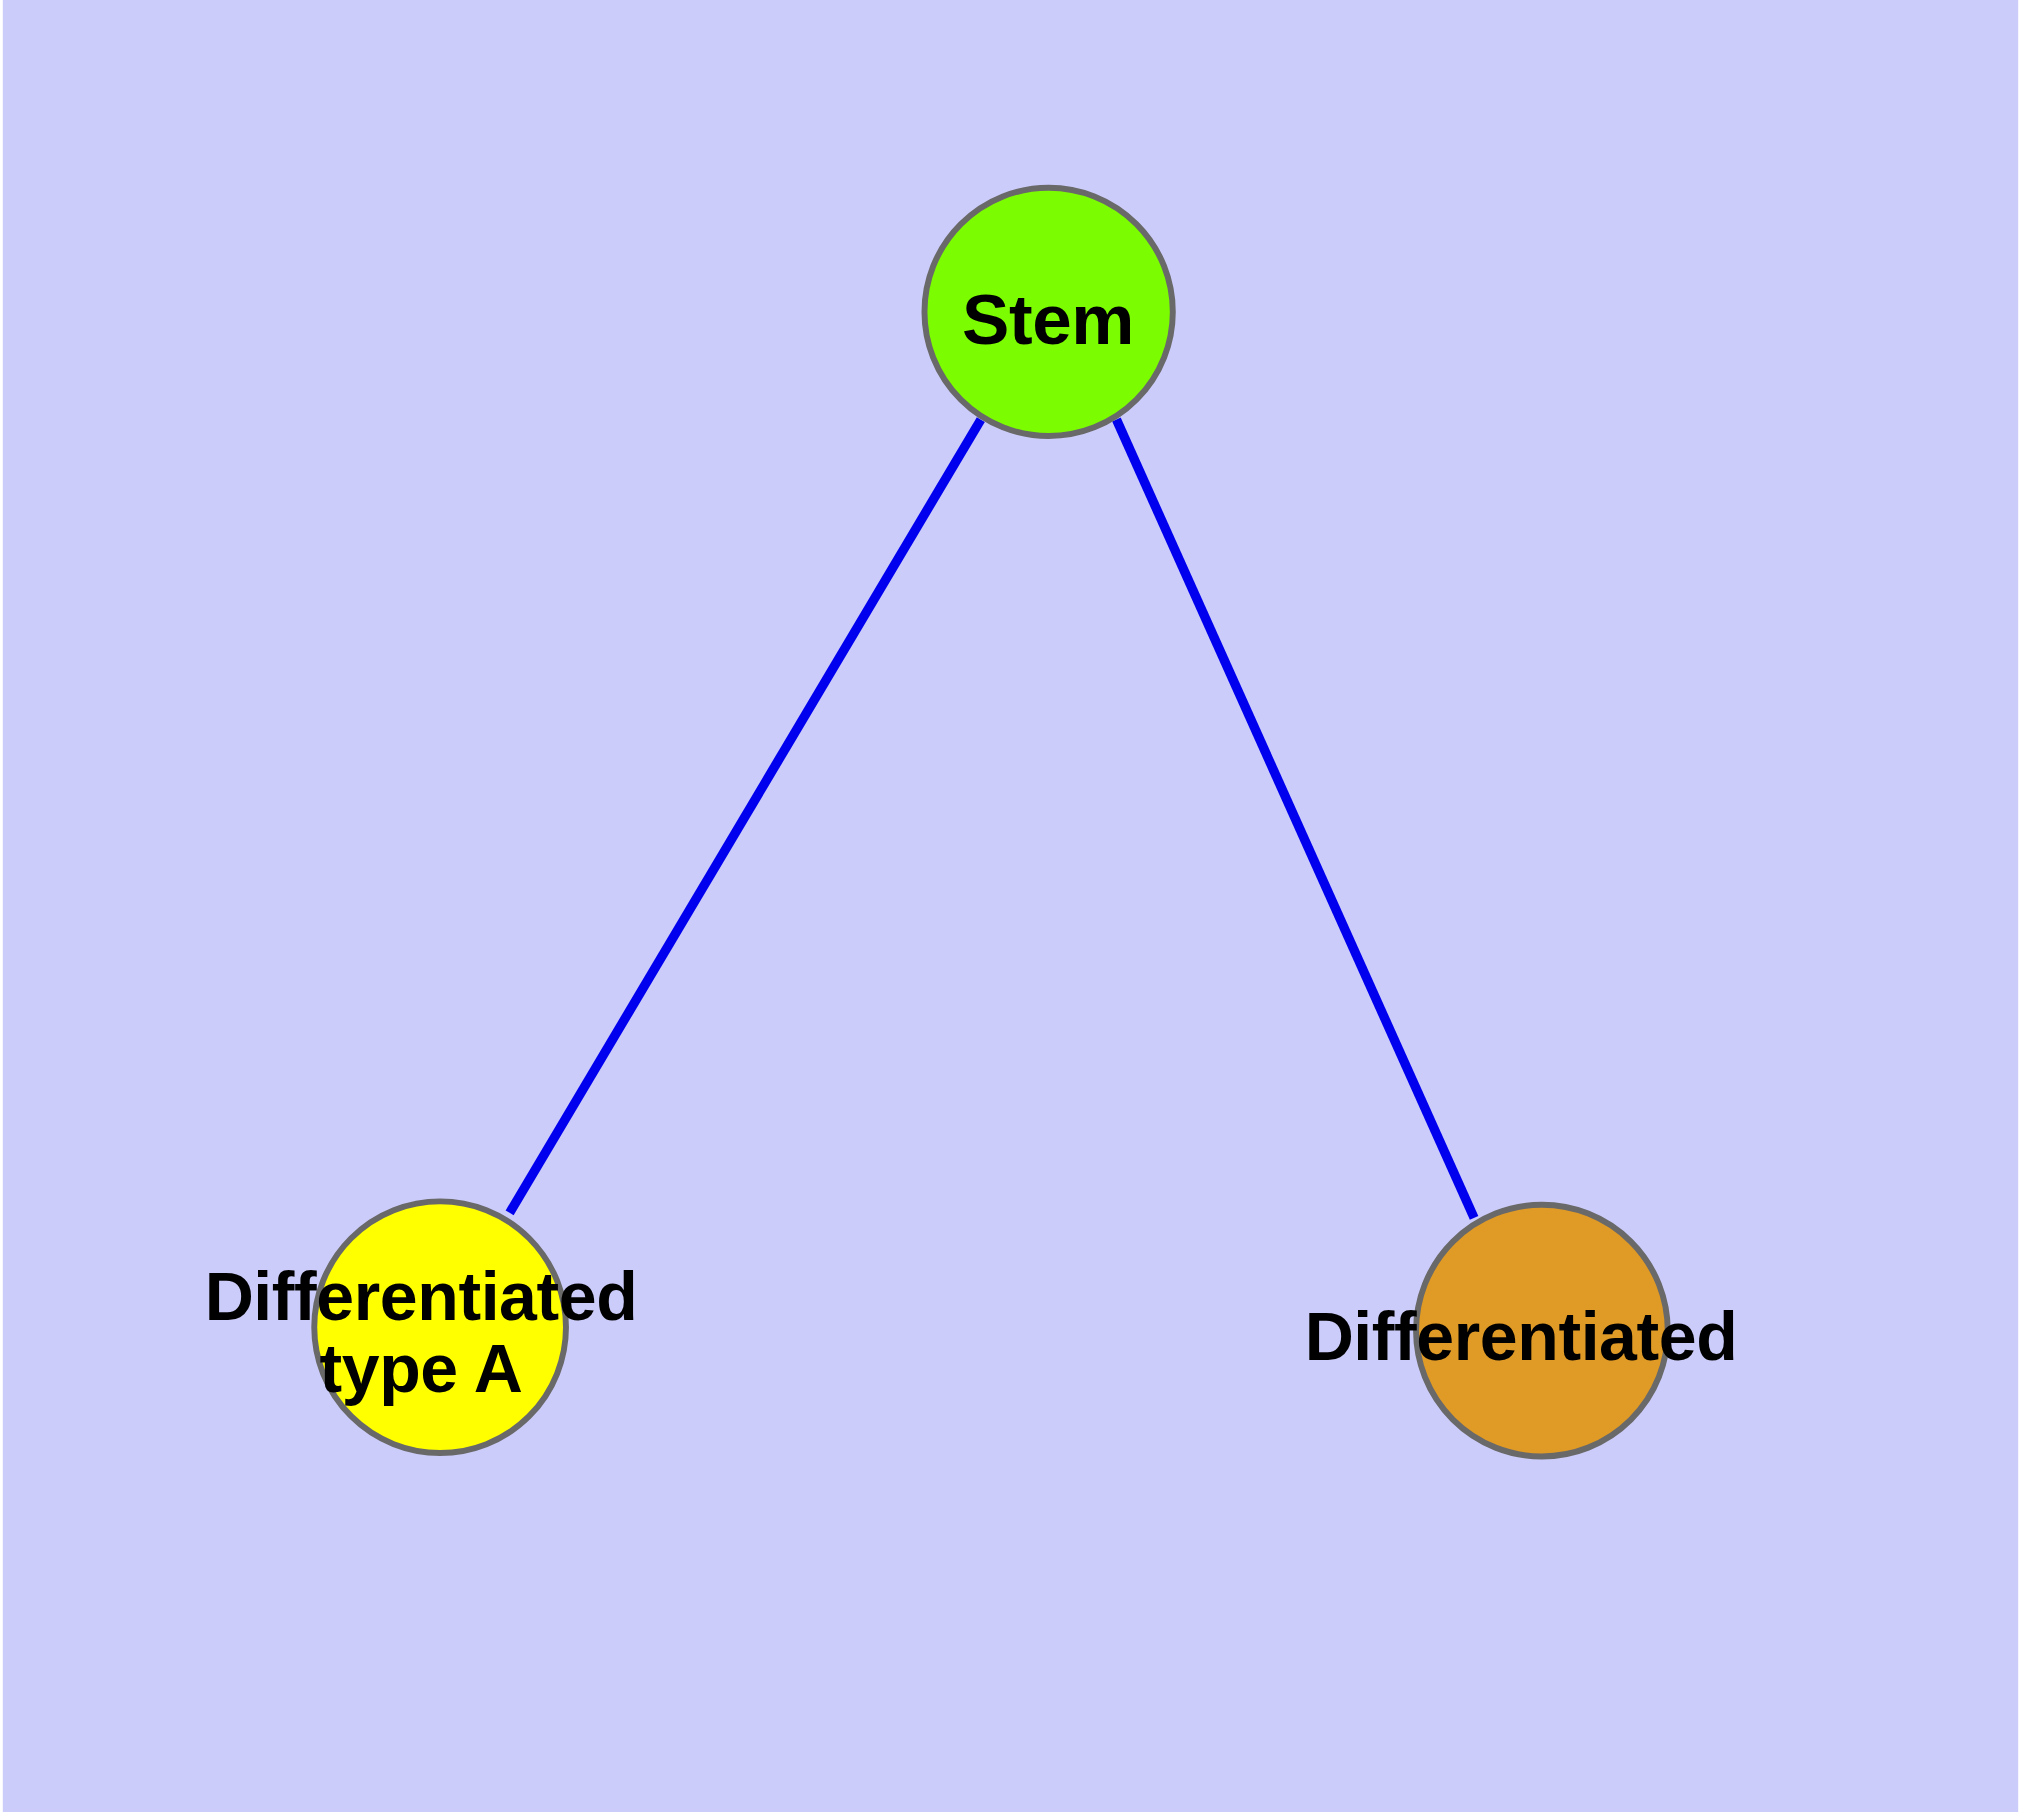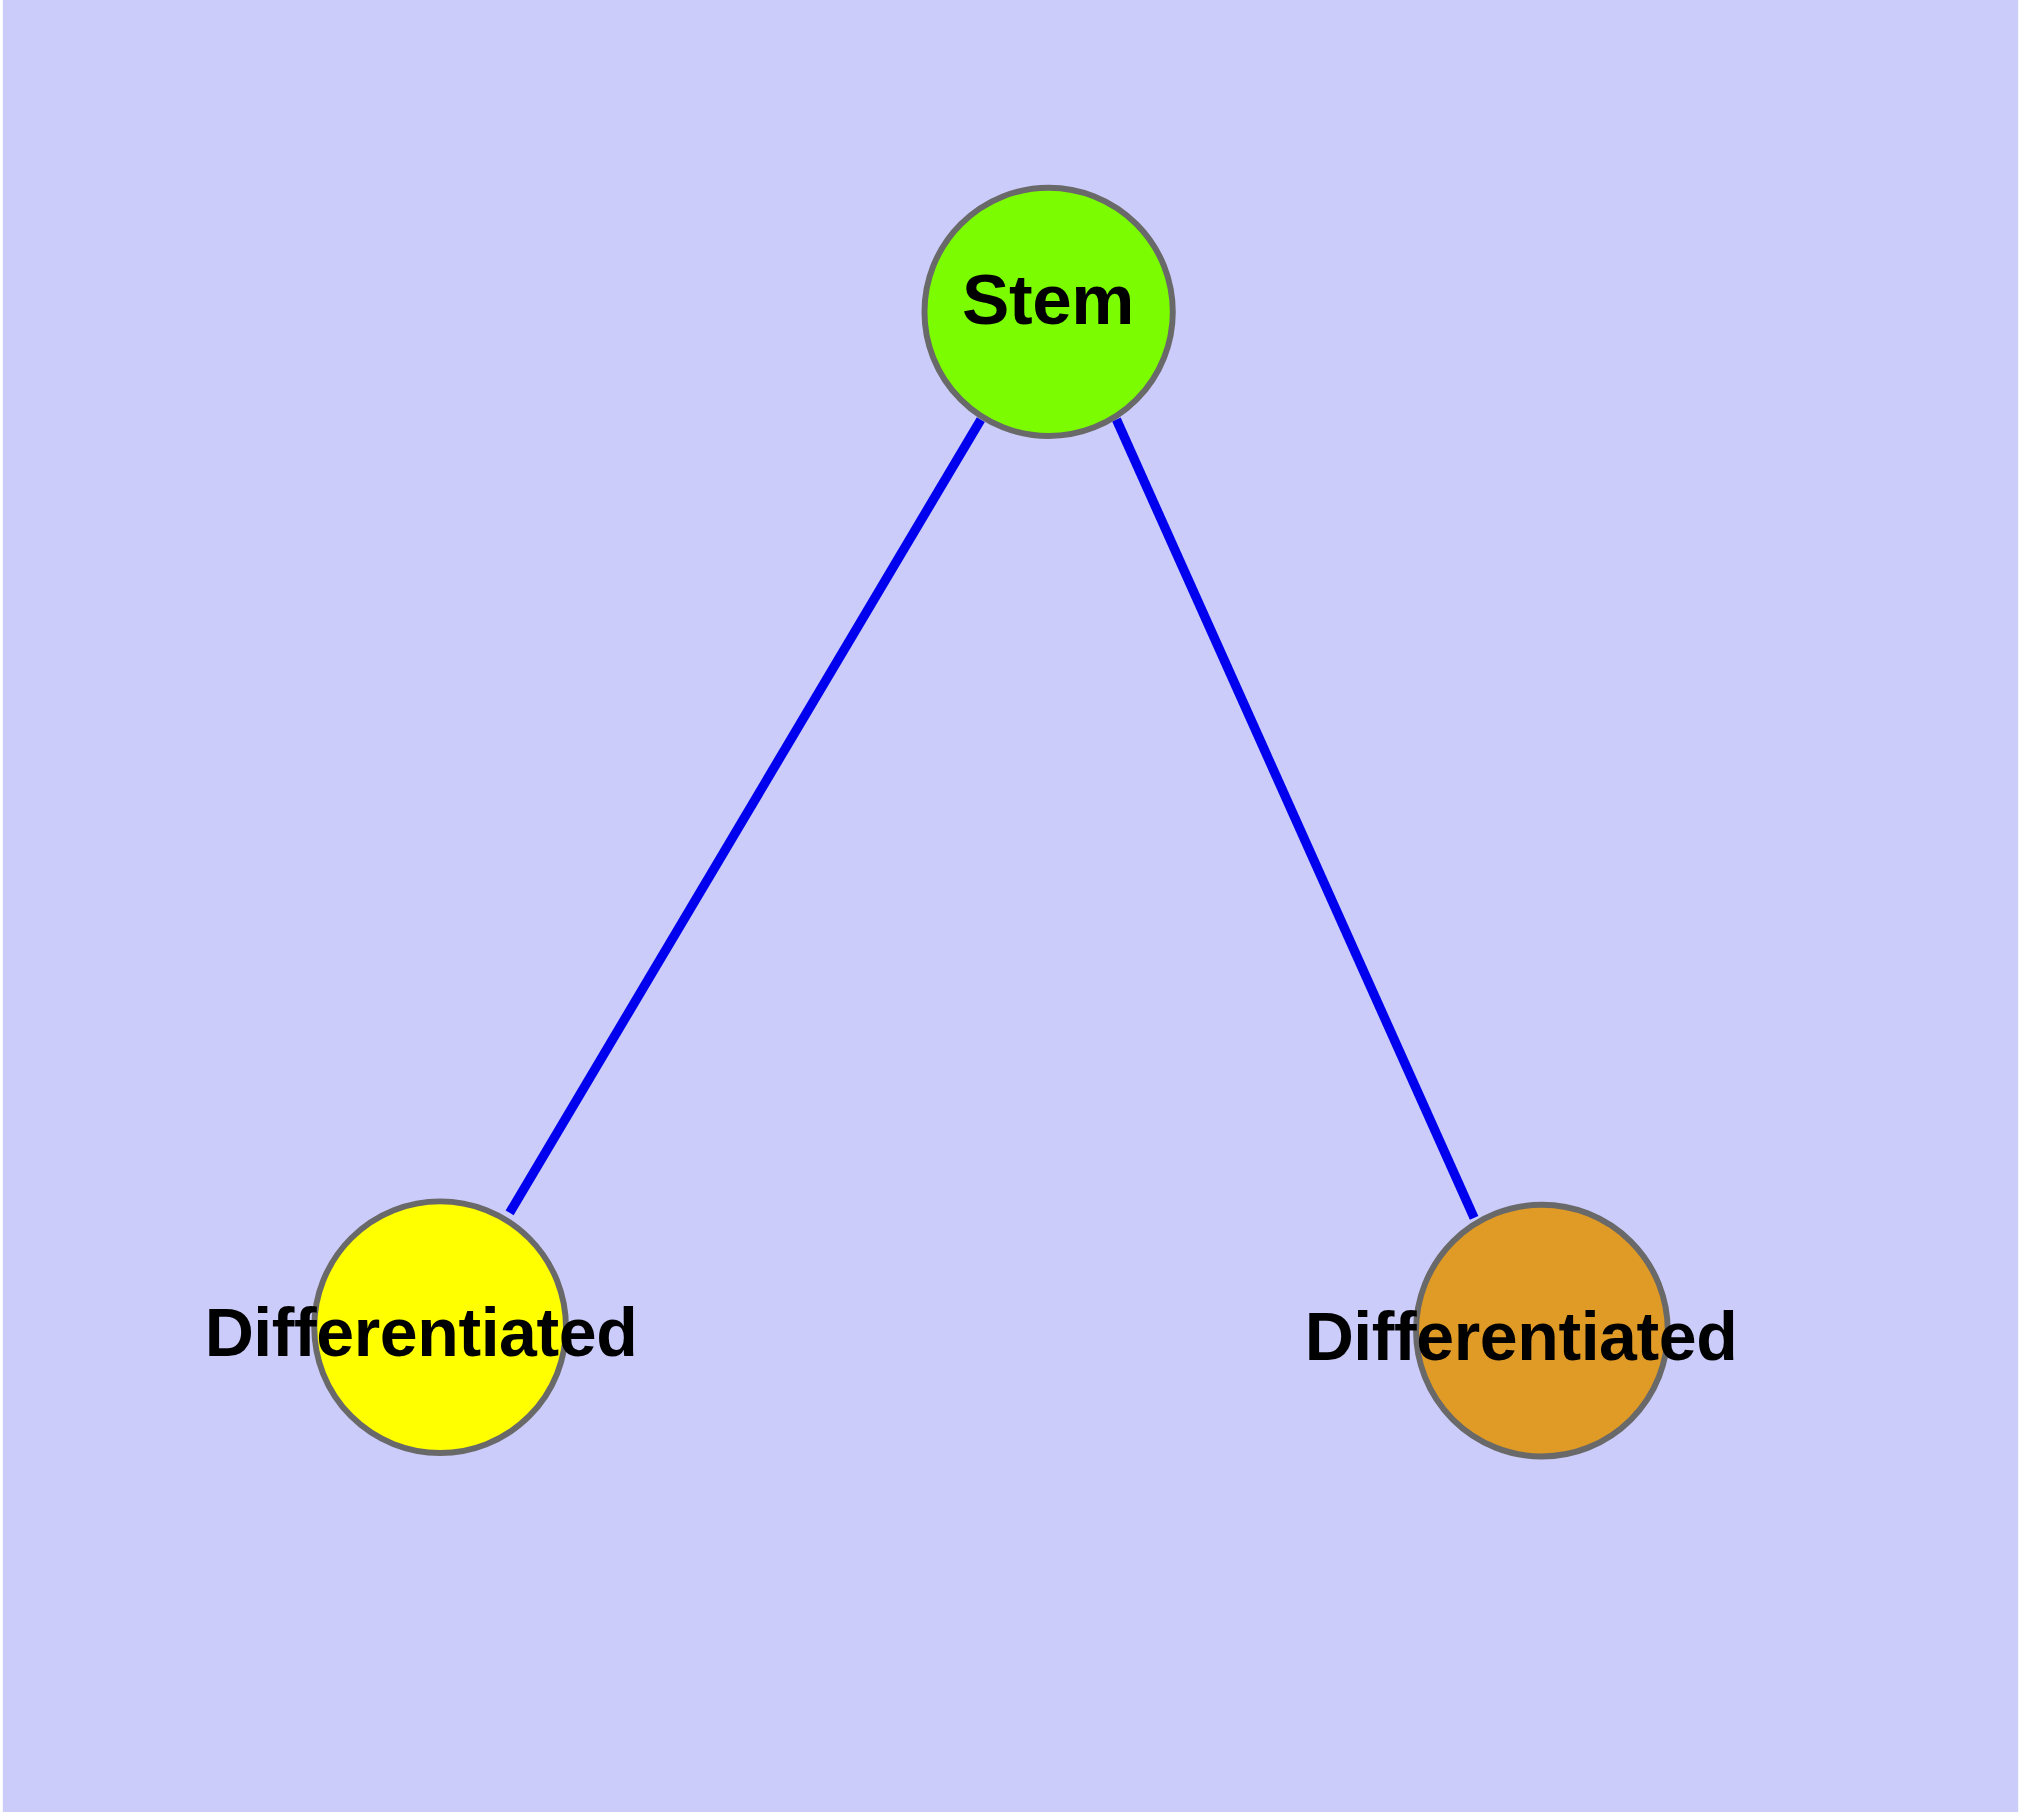--- a/index.html
+++ b/index.html
@@ -35,21 +35,21 @@
     color: #000000;
     text-align: center;
     line-height: 1.06;
     white-space: pre;
     pointer-events: none;
     letter-spacing: -0.4px;
   }
   #label-stem {
     font-size: 71px;
     left: 1048px;
-    top: 300px;
+    top: 320px;
     transform: translate(-50%, -50%);
   }
   #label-diff-a {
     font-size: 68px;
     left: 421px;
     top: 1332px;
     transform: translate(-50%, -50%);
   }
   #label-diff-b {
     font-size: 68px;
@@ -74,18 +74,18 @@
 
     <g>
       <circle id="node-stem" cx="1237" cy="368" r="146.5" fill="#7cfc00" stroke="#696969" stroke-width="7"></circle>
       <circle id="node-diff-a" cx="519" cy="1566" r="148.5" fill="#ffff00" stroke="#696969" stroke-width="7"></circle>
       <circle id="node-diff-b" cx="1819" cy="1570" r="148.5" fill="#e09a26" stroke="#696969" stroke-width="7"></circle>
     </g>
   </svg>
 
   <div class="node-label" id="label-stem" style="font-size: 71px; color: rgb(0, 0, 0);">Stem</div>
 
-  <div class="node-label" id="label-diff-a" style="font-size: 68px; color: rgb(0, 0, 0);"><span>Differentiated</span><br></div>
+  <div class="node-label" id="label-diff-a" style="font-size: 68px; color: rgb(0, 0, 0);"><span>Differentiated</span><br><span>type A</span></div>
 
   <div class="node-label" id="label-diff-b" style="font-size: 68px; color: rgb(0, 0, 0);"><span>Differentiated</span><br></div>
 
 </div>
 
 
 </body></html>

